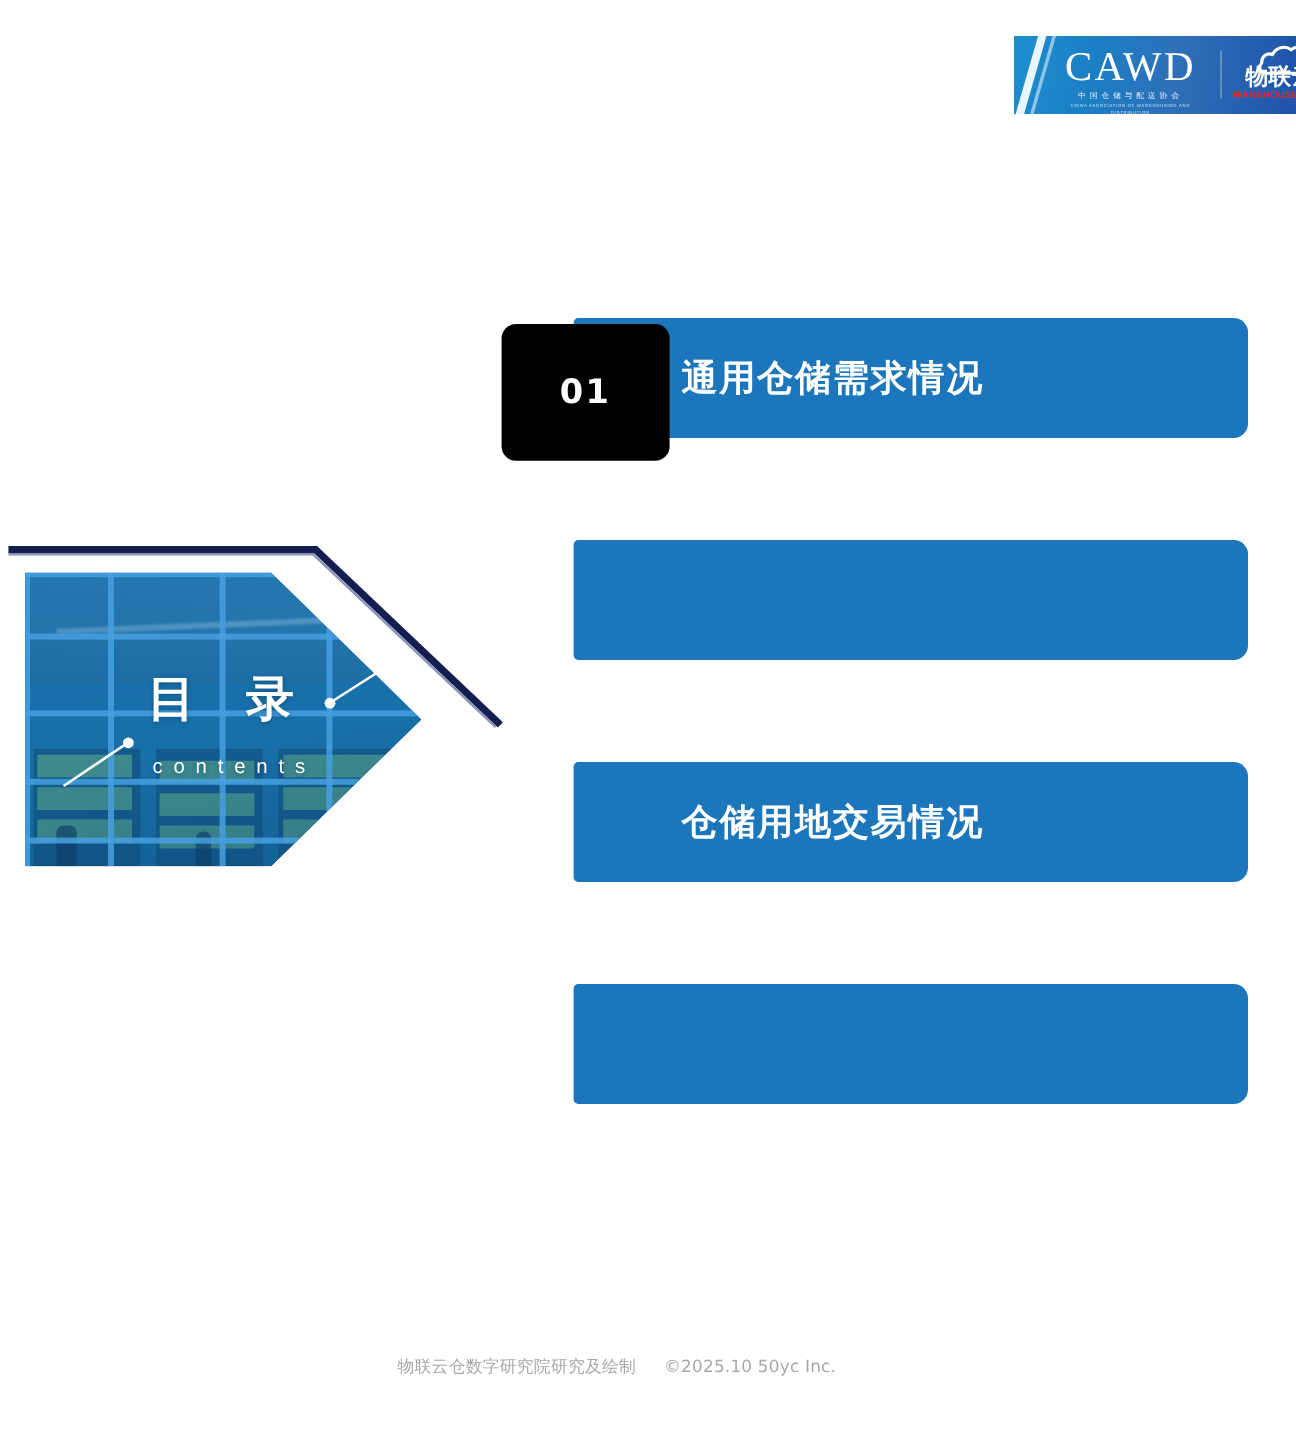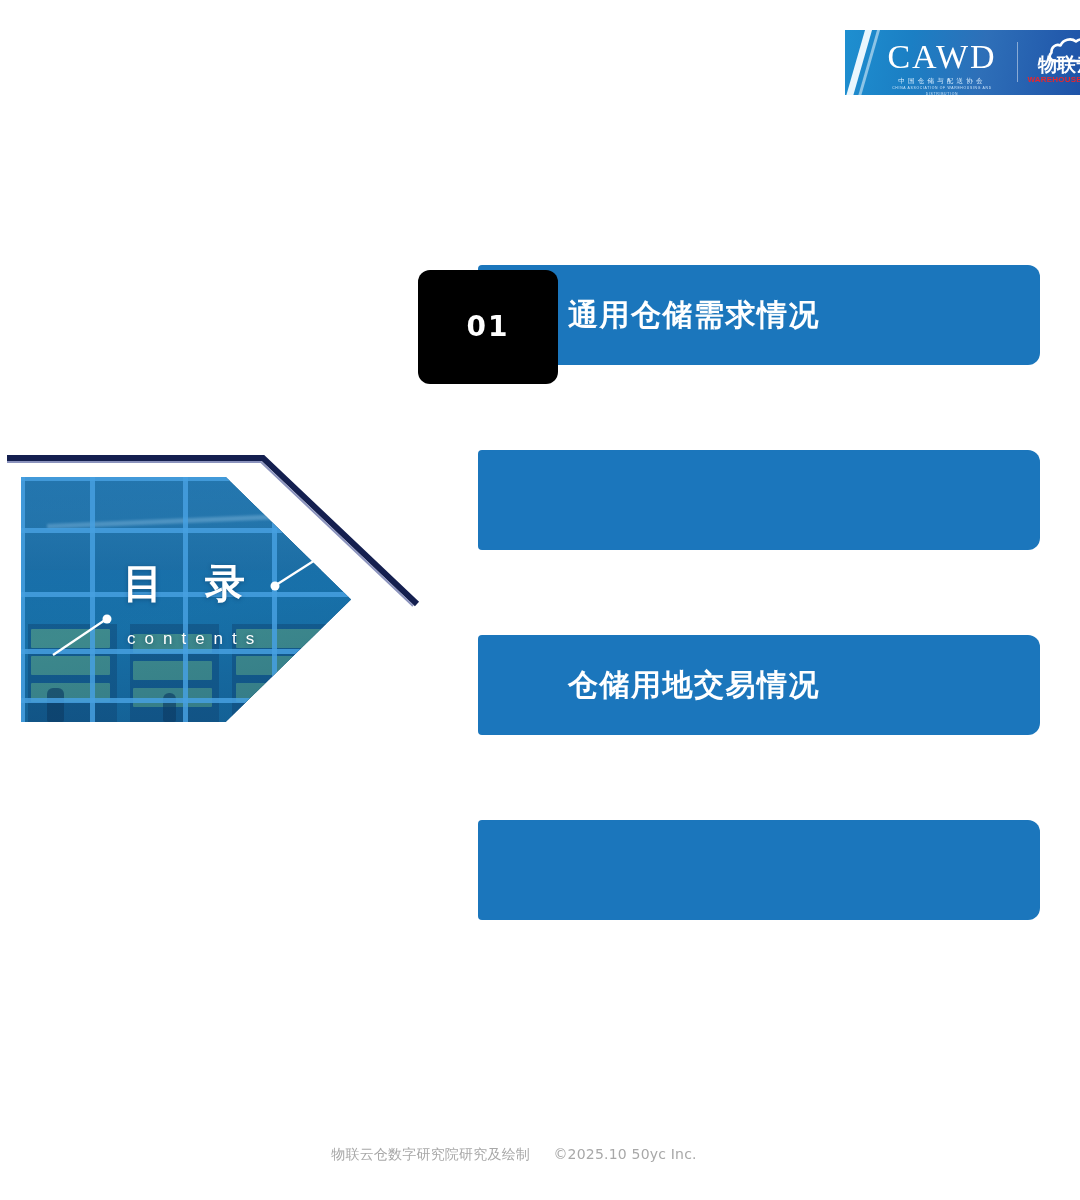--- a/index.html
+++ b/index.html
@@ -287,21 +287,20 @@
     position: absolute;
     left: 0;
     top: 1130px;
     width: 1028px;
     text-align: center;
     font-family: "DejaVu Sans", sans-serif;
     font-size: 14px;
     color: #a8a8a8;
     letter-spacing: .2px;
     white-space: nowrap;
-    margin-top: 16px;
   }
   .footer .gap { display: inline-block; width: 14px; }
 </style>
 </head>
 <body>
 
 <div class="logo-bar">
   <div class="logo-slash"></div>
   <div class="logo-slash two"></div>
 

